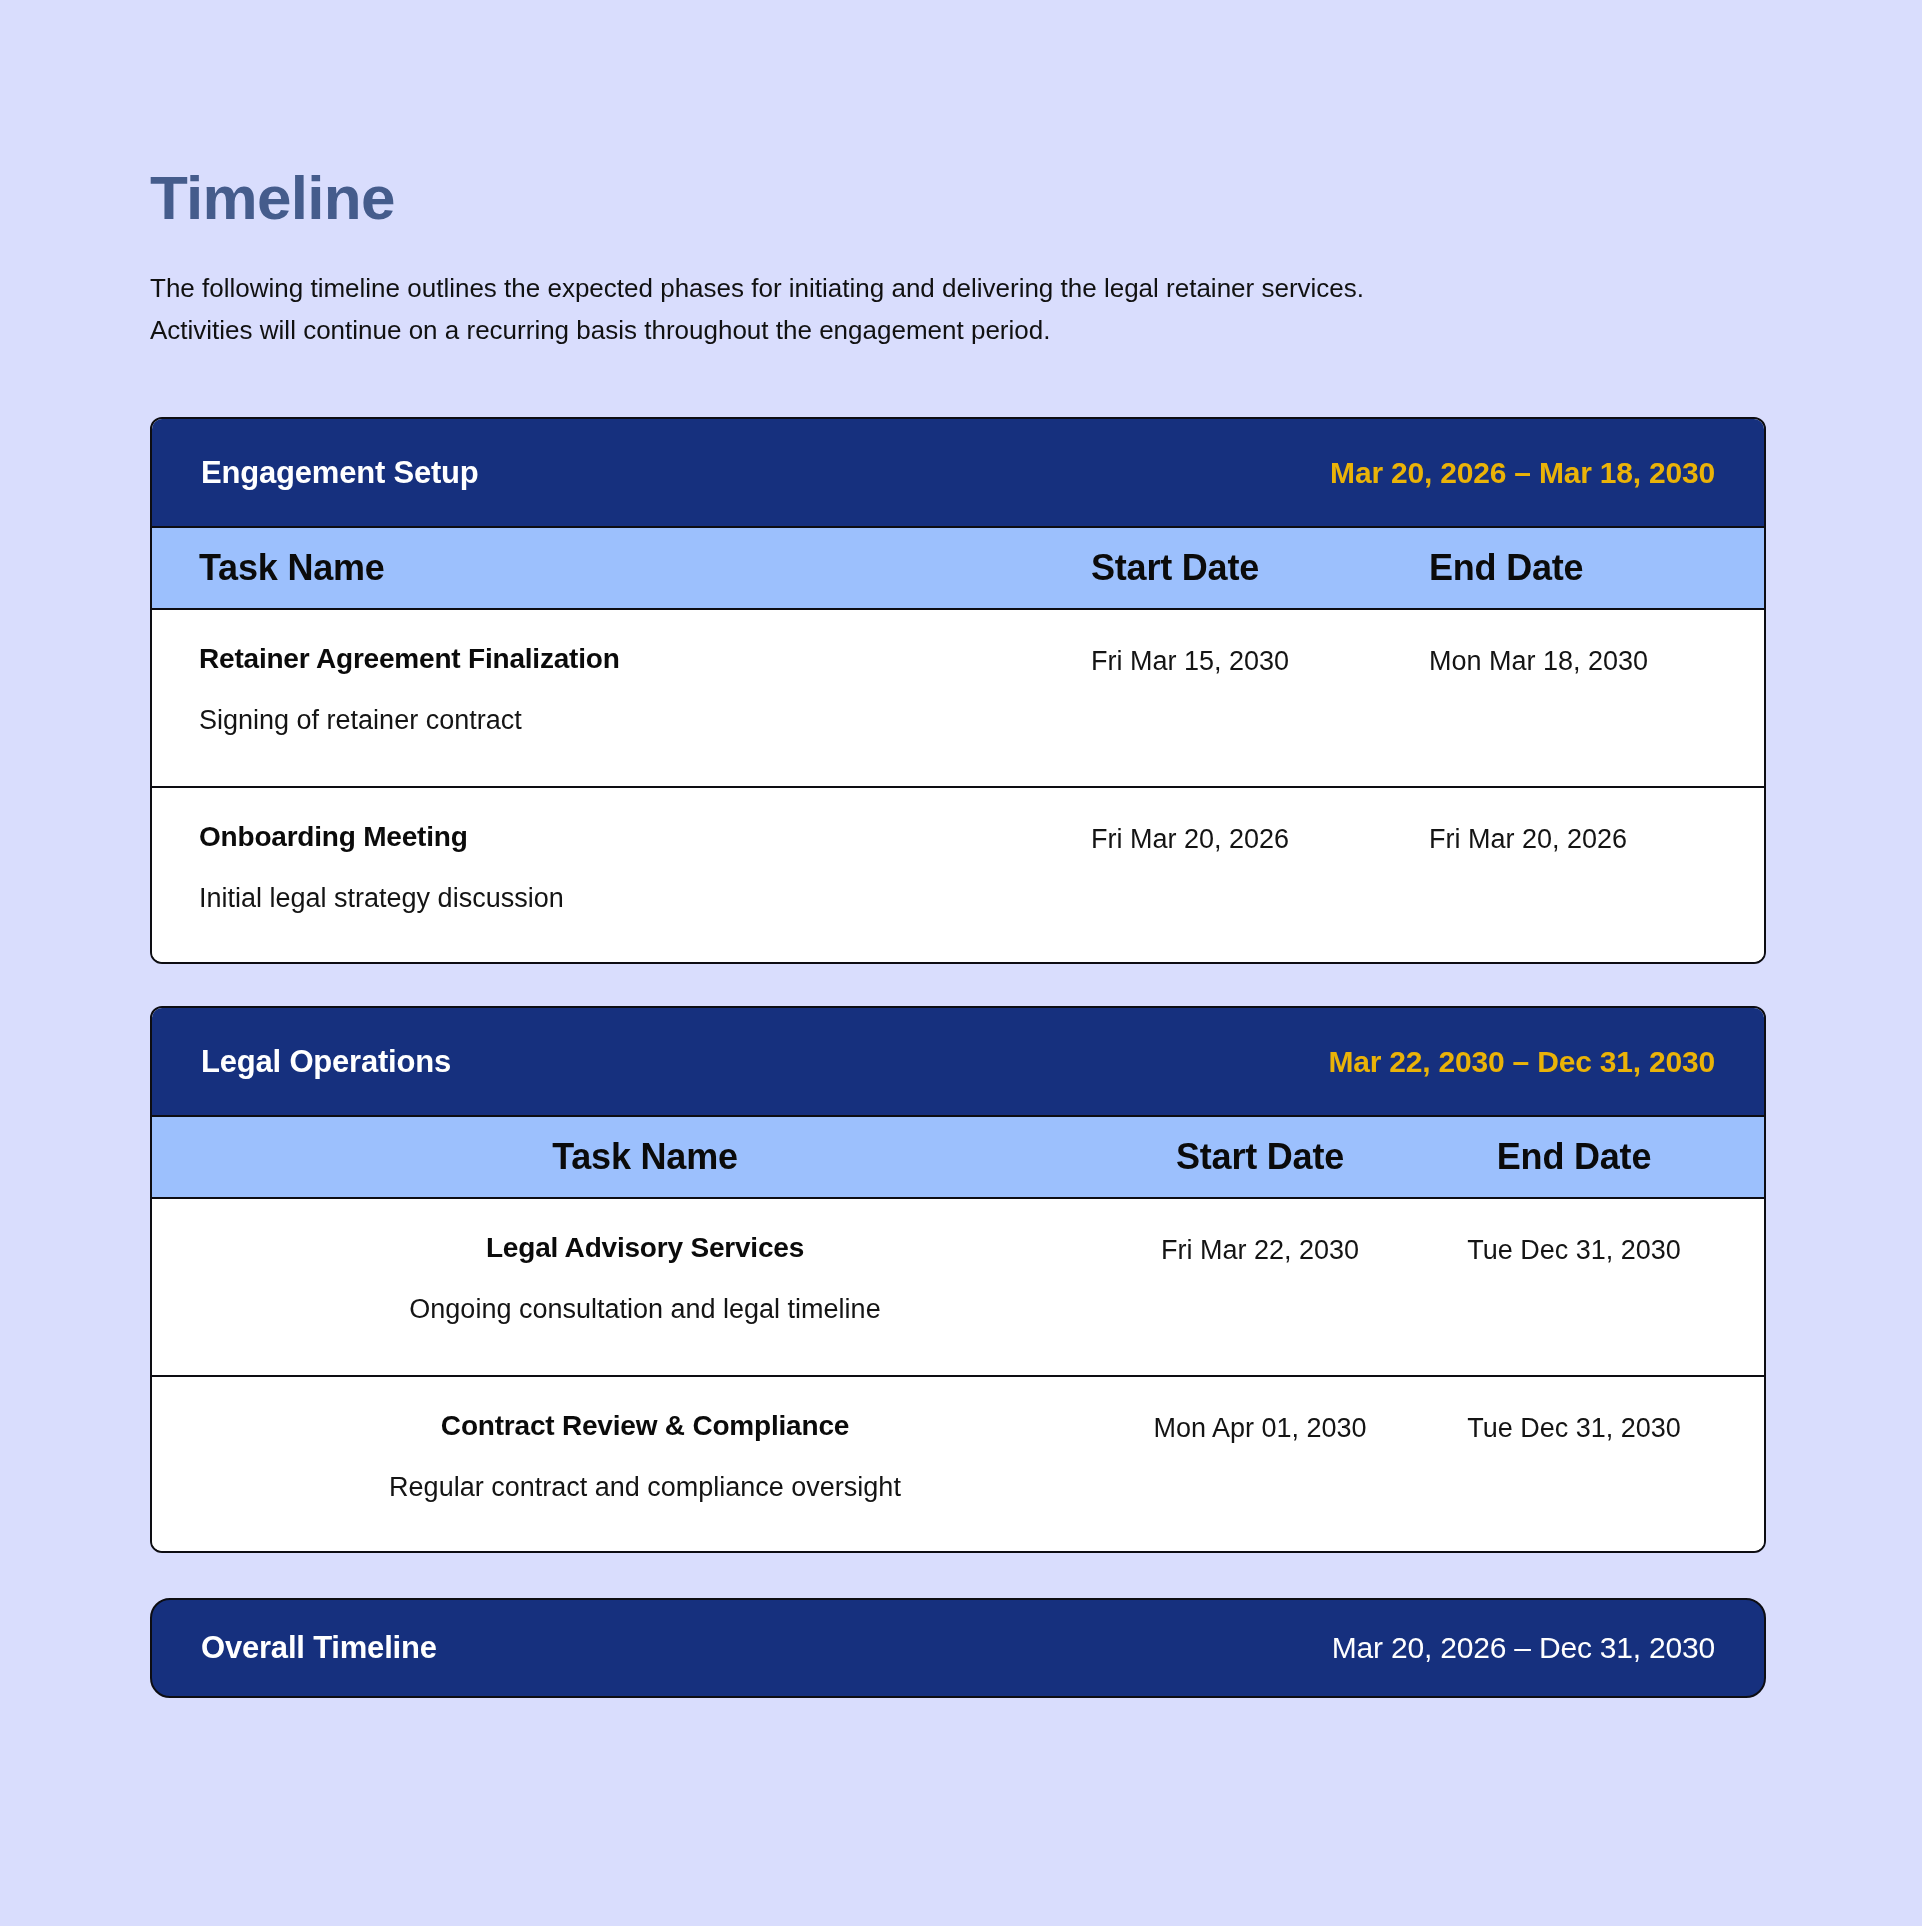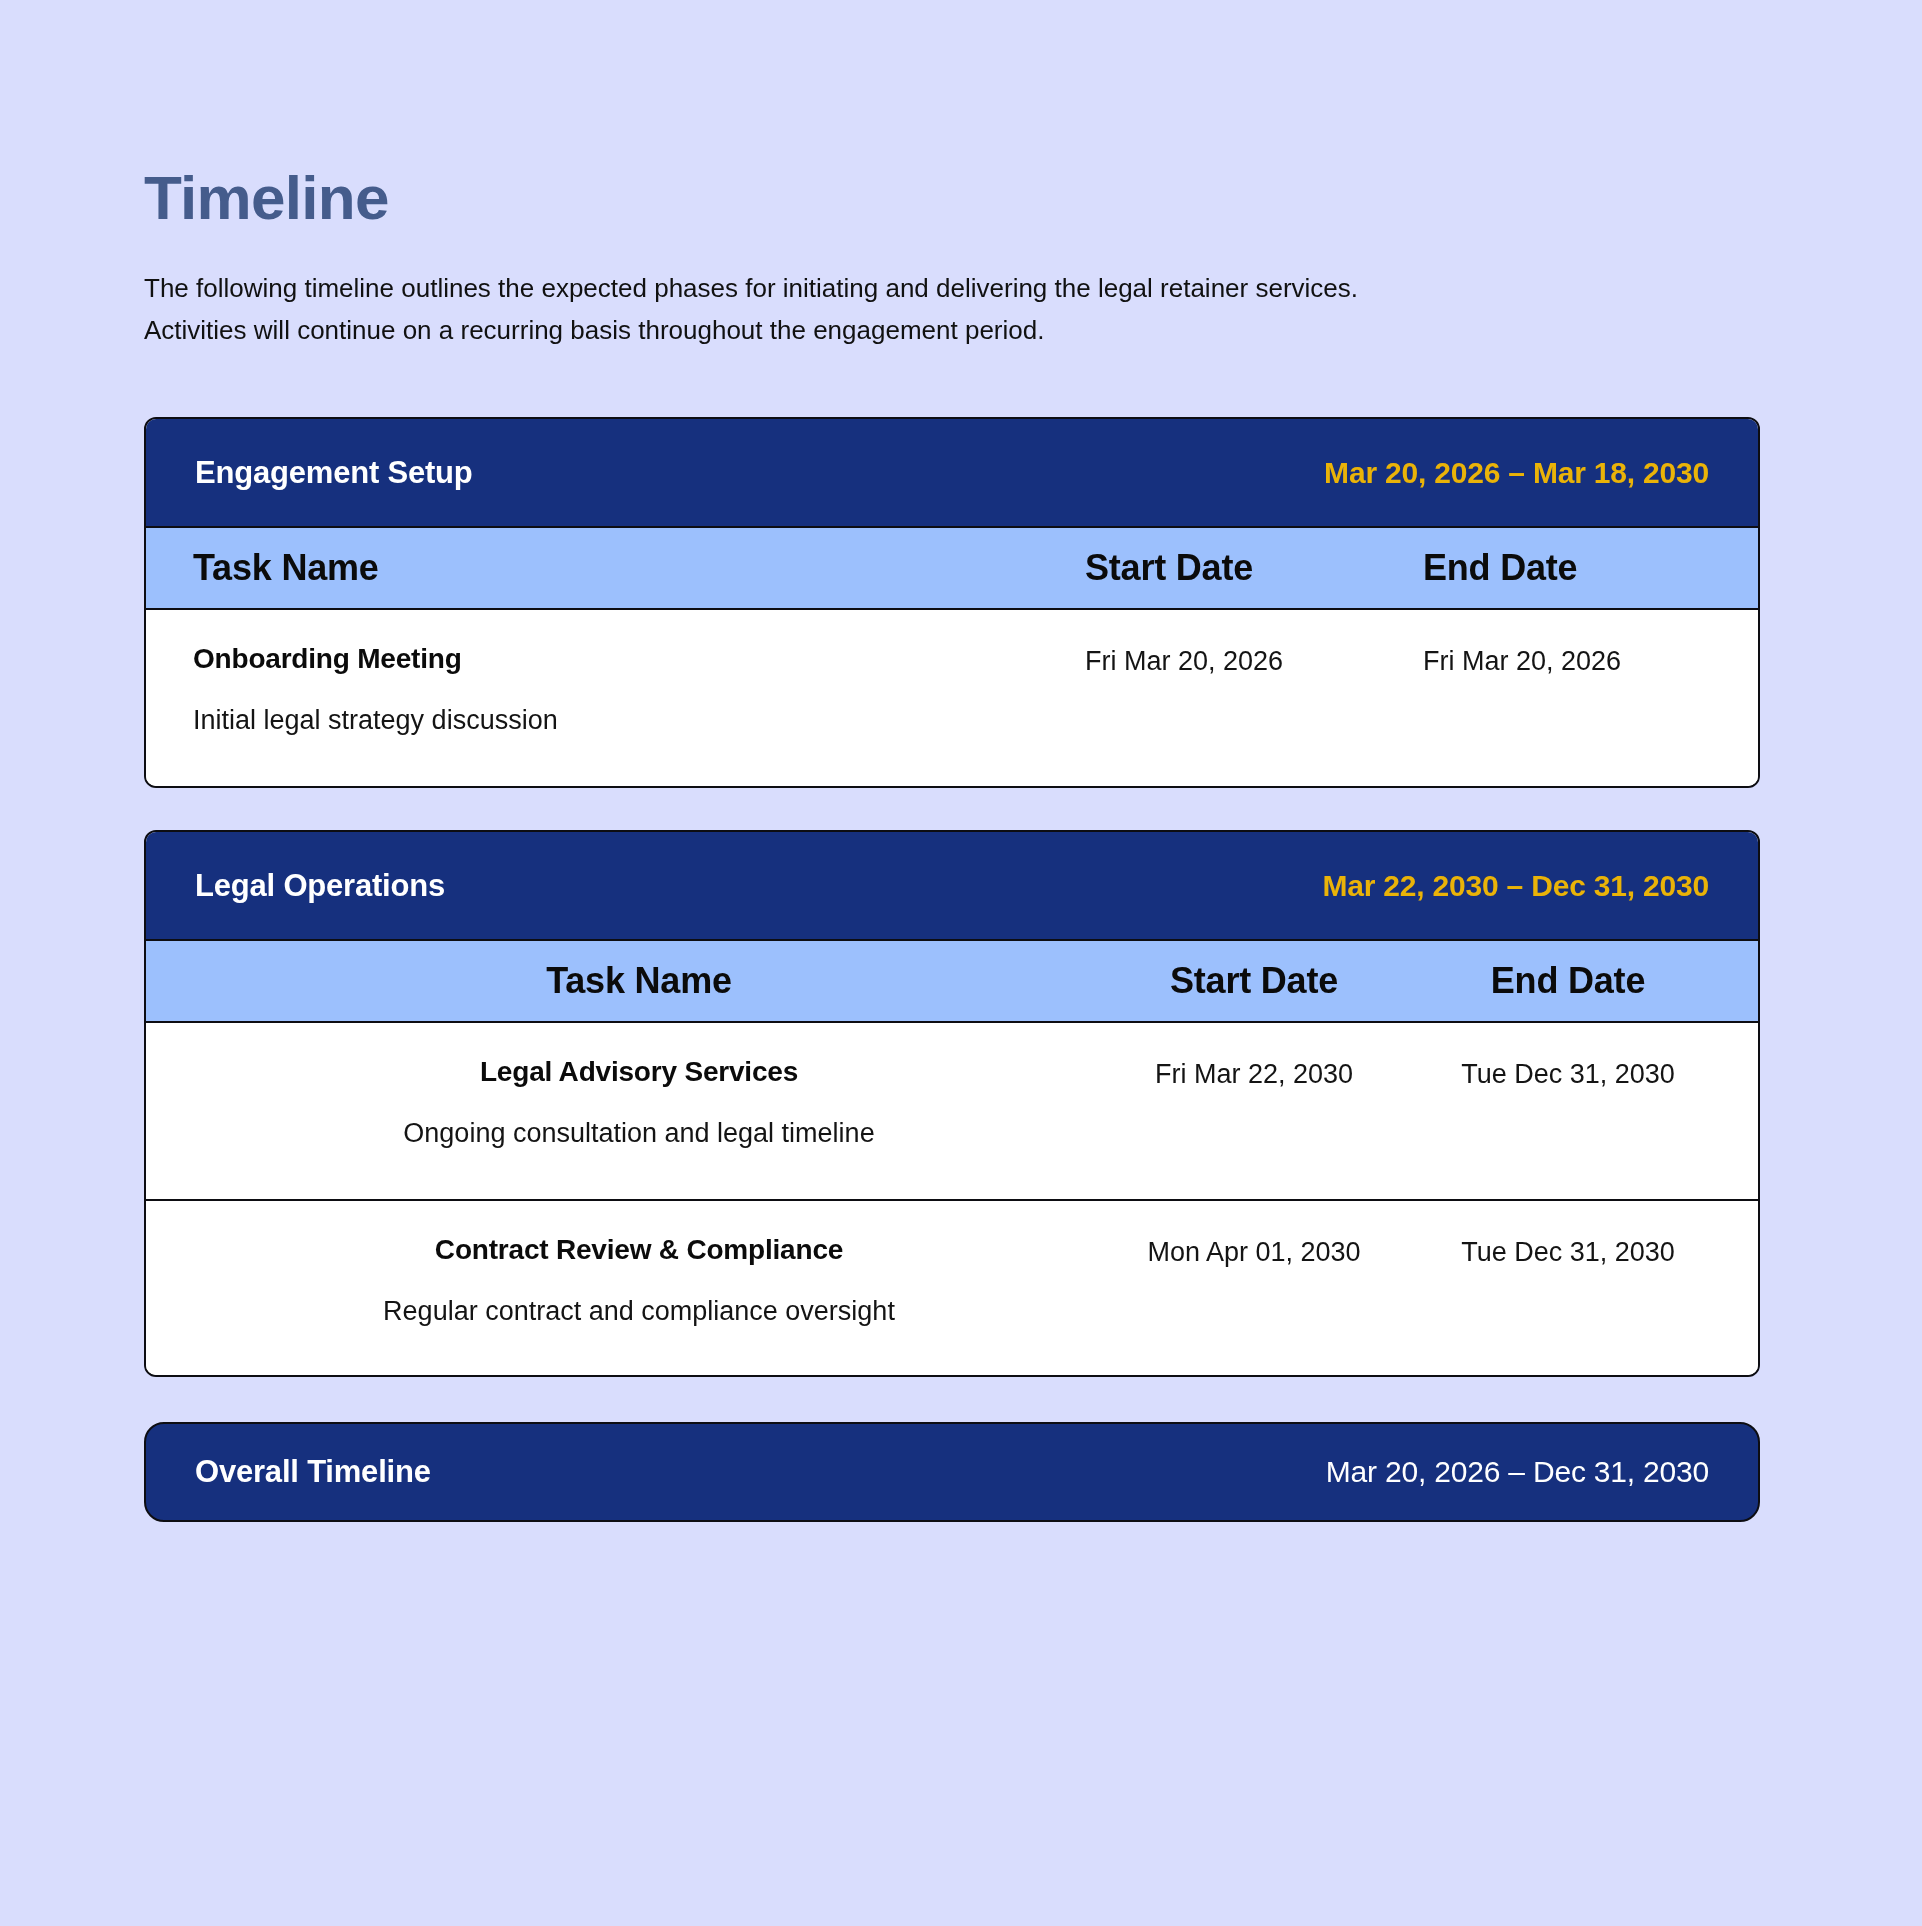--- a/index.html
+++ b/index.html
@@ -15,21 +15,21 @@
   .page {
     position: relative;
     width: 1922px;
     height: 1926px;
     background: #d9ddfd;
     overflow: hidden;
   }
 
   .content {
     position: absolute;
-    left: 144px;
+    left: 150px;
     top: 0;
     width: 1616px;
   }
 
   
   .page-title {
     color: #455c8c;
     font-size: 62px;
     font-weight: 700;
     letter-spacing: -0.7px;
@@ -172,20 +172,28 @@
         <span class="phase-name">Engagement Setup</span>
         <span class="phase-range">Mar 20, 2026 – Mar 18, 2030</span>
       </div>
 
       <div class="col-head">
         <div class="c c-name">Task Name</div>
         <div class="c c-start">Start Date</div>
         <div class="c c-end">End Date</div>
       </div>
 
+      <div class="task-row">
+        <div class="c-name">
+          <div class="task-title">Retainer Agreement Finalization</div>
+          <div class="task-desc">Signing of retainer contract</div>
+        </div>
+        <div class="c-start task-date">Fri Mar 15, 2030</div>
+        <div class="c-end task-date">Mon Mar 18, 2030</div>
+      </div>
 
       <div class="task-row">
         <div class="c-name">
           <div class="task-title">Onboarding Meeting</div>
           <div class="task-desc">Initial legal strategy discussion</div>
         </div>
         <div class="c-start task-date">Fri Mar 20, 2026</div>
         <div class="c-end task-date">Fri Mar 20, 2026</div>
       </div>
 

